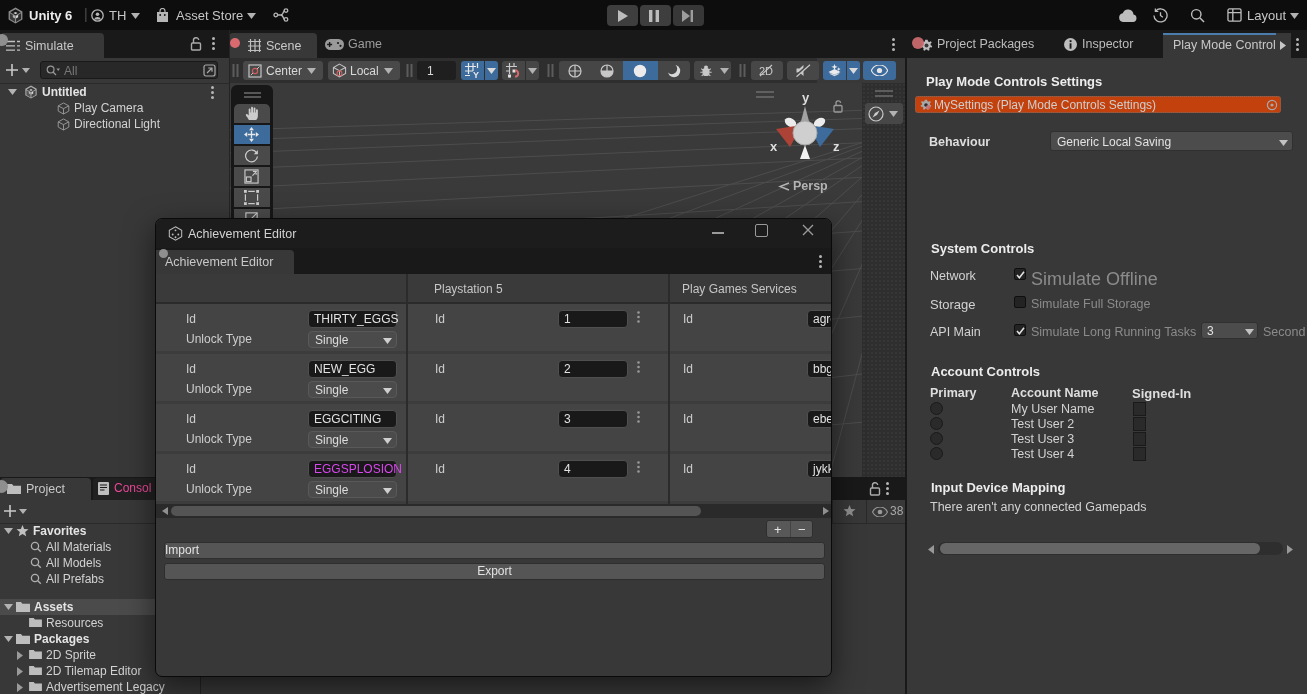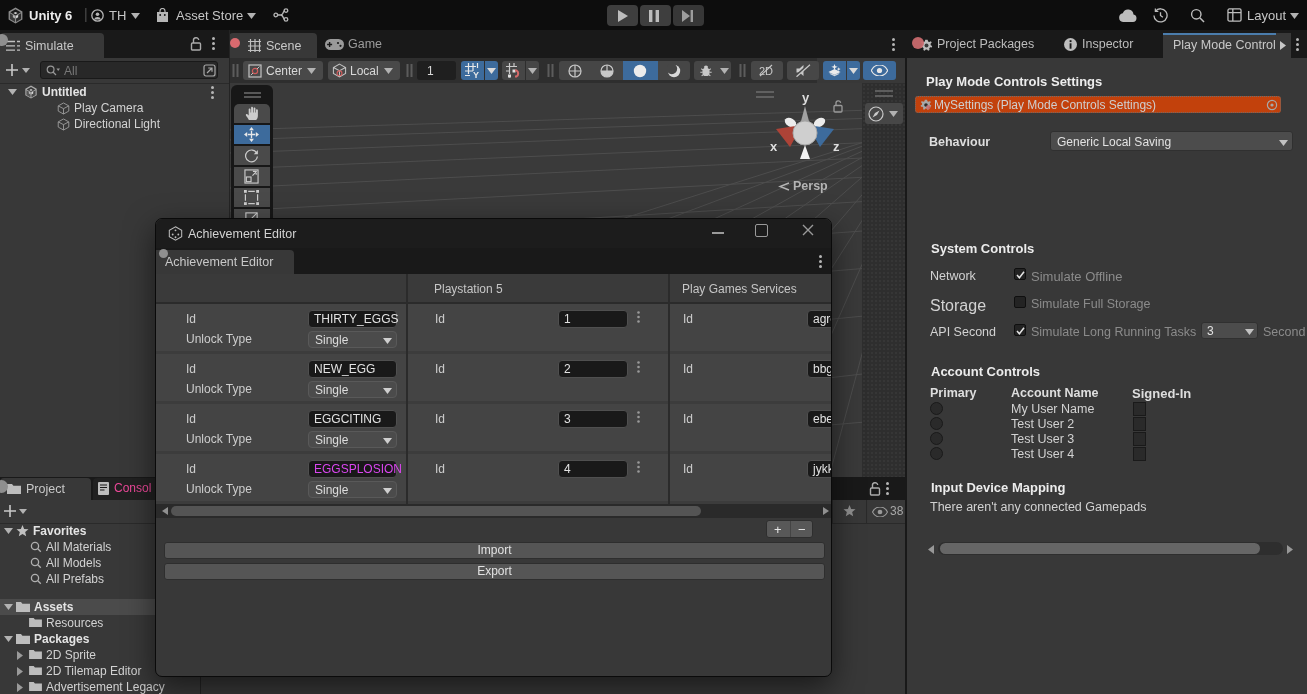--- a/index.html
+++ b/index.html
@@ -673,25 +673,25 @@
         <path fill="#c2c2c2" d="M0 0h9L4.5 6z"></path>
       </svg>
   </div>
   <span class="abs" style="left:24px;top:211px;font-size:13px;font-weight:bold;color:#ececec">System Controls</span>
   <span class="abs" style="left:23px;top:239px;font-size:12.5px">Network</span>
   <div class="abs" style="left:107px;top:238px;width:12px;height:12px;background:#232323;border:1px solid #0f0f0f;border-radius:2px;box-sizing:border-box">
     <svg class="abs" style="left:1px;top:2px" width="9" height="8" viewBox="0 0 9 8">
         <path d="M1 4l2.4 2.8L8 .8" fill="none" stroke="#e4e4e4" stroke-width="1.5"></path>
       </svg>
   </div>
-  <span class="abs" style="left:124px;top:239px;color:#8b8b8b;font-size:13px">Simulate Offline</span>
-  <span class="abs" style="left:23px;top:267px;font-size:16px">Storage</span>
+  <span class="abs" style="left:124px;top:239px;color:#8b8b8b;font-size:18px">Simulate Offline</span>
+  <span class="abs" style="left:23px;top:267px;font-size:13px">Storage</span>
   <div class="abs" style="left:107px;top:266px;width:12px;height:12px;background:#232323;border:1px solid #0f0f0f;border-radius:2px;box-sizing:border-box"></div>
   <span class="abs" style="left:124px;top:267px;color:#8b8b8b;font-size:12.5px">Simulate Full Storage</span>
-  <span class="abs" style="left:23px;top:295px;font-size:12.5px">API Second</span>
+  <span class="abs" style="left:23px;top:295px;font-size:12.5px">API Main</span>
   <div class="abs" style="left:107px;top:294px;width:12px;height:12px;background:#232323;border:1px solid #0f0f0f;border-radius:2px;box-sizing:border-box">
     <svg class="abs" style="left:1px;top:2px" width="9" height="8" viewBox="0 0 9 8">
         <path d="M1 4l2.4 2.8L8 .8" fill="none" stroke="#e4e4e4" stroke-width="1.5"></path>
       </svg>
   </div>
   <span class="abs" style="left:124px;top:295px;color:#8b8b8b;font-size:12.5px">Simulate Long Running Tasks</span>
   <div class="abs" style="left:294px;top:292px;width:57px;height:17px;background:#4c4c4c;border:1px solid #303030;border-radius:3px;box-sizing:border-box">
     <span class="abs" style="left:5px;top:1px;color:#e2e2e2">3</span>
     <svg class="abs" style="left:43px;top:6px" width="9" height="6" viewBox="0 0 9 6">
         <path fill="#c2c2c2" d="M0 0h9L4.5 6z"></path>
@@ -892,16 +892,16 @@
     <svg class="abs" style="left:667px;top:3px" width="6" height="8" viewBox="0 0 6 8">
         <path fill="#909090" d="M0 0v8l6-4z"></path>
       </svg>
   </div>
 
   <div class="abs" style="left:610px;top:301px;width:47px;height:18px;background:#585858;border-radius:3px;border:1px solid #2e2e2e;box-sizing:border-box">
     <span class="abs" style="left:7px;top:1px;color:#e8e8e8;font-size:13px">+</span>
     <div class="abs" style="left:23px;top:0;width:1px;height:16px;background:#444"></div>
     <span class="abs" style="left:31px;top:1px;color:#e8e8e8;font-size:13px">−</span>
   </div>
-  <div class="abs" style="left:8px;top:323px;width:661px;height:17px;background:#555;border-radius:3px;border:1px solid #2e2e2e;box-sizing:border-box;text-align:center"><span style="color:#e2e2e2;line-height:15px;display:inline-block">Import</span></div>
+  <div class="abs" style="left:8px;top:323px;width:661px;height:17px;background:#555;border-radius:3px;border:1px solid #2e2e2e;box-sizing:border-box;"><span style="color:#e2e2e2;line-height:15px;display:inline-block">Import</span></div>
   <div class="abs" style="left:8px;top:344px;width:661px;height:17px;background:#555;border-radius:3px;border:1px solid #2e2e2e;box-sizing:border-box;text-align:center"><span style="color:#e2e2e2;line-height:15px;display:inline-block">Export</span></div>
 </div>
 <div class="abs" style="left:229px;top:30px;width:1px;height:447px;background:#242424"></div>
 
 </body></html>

